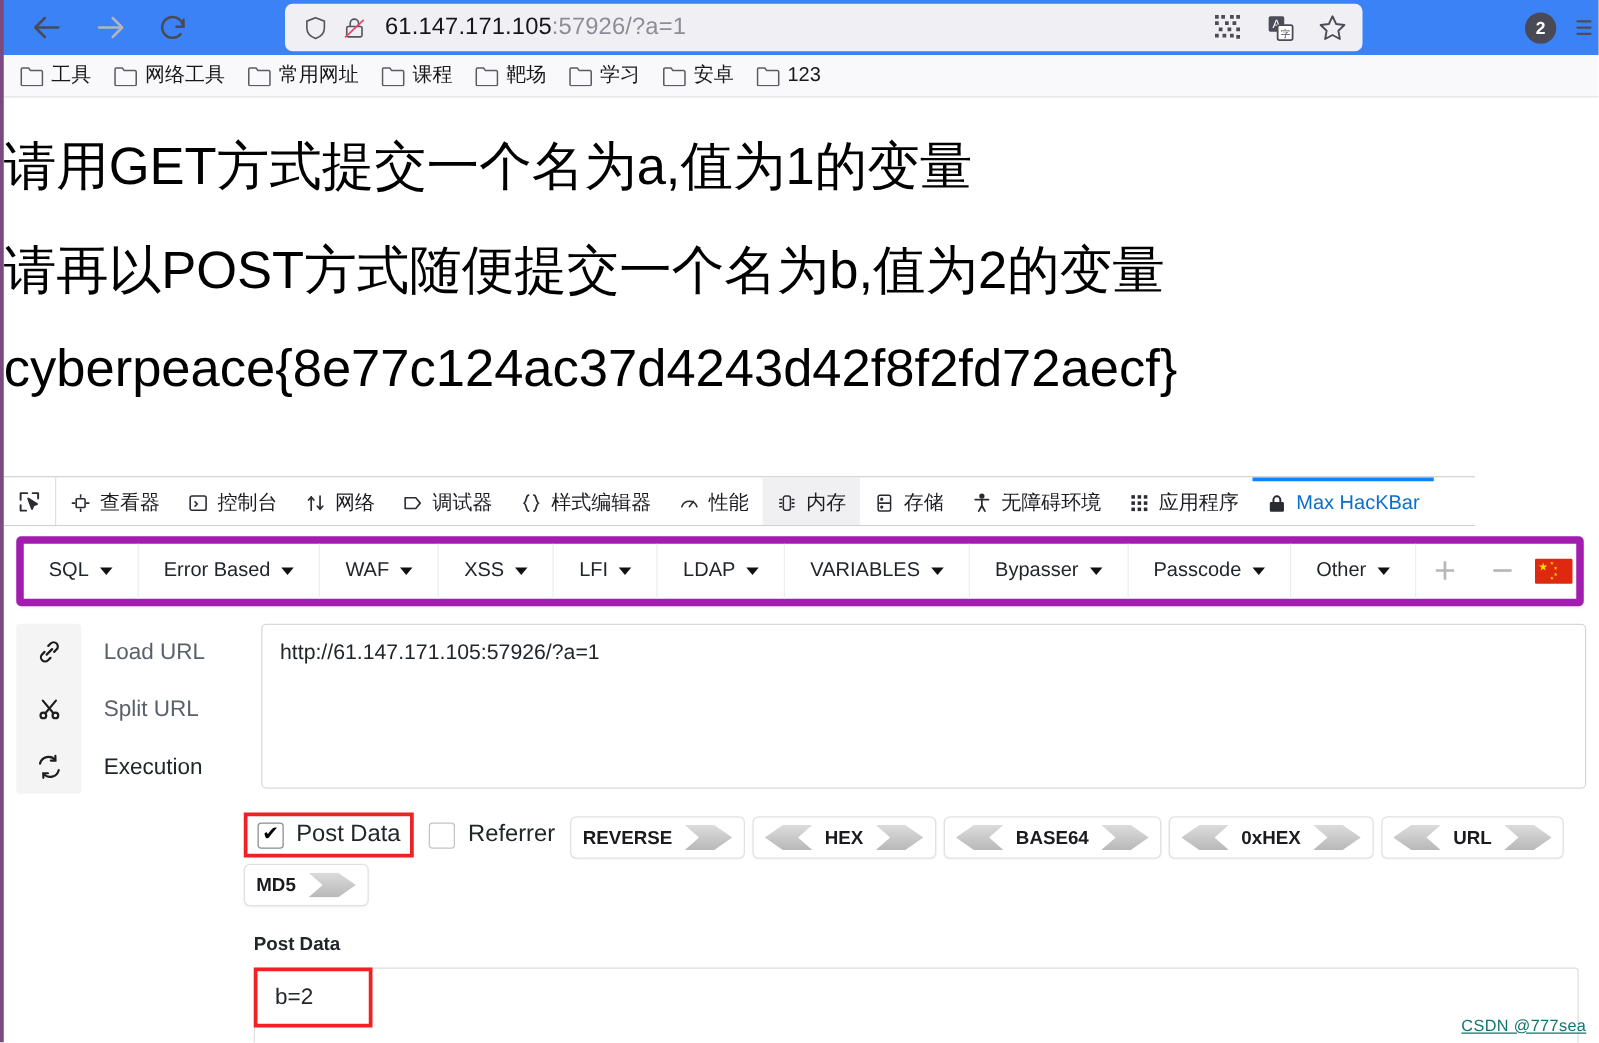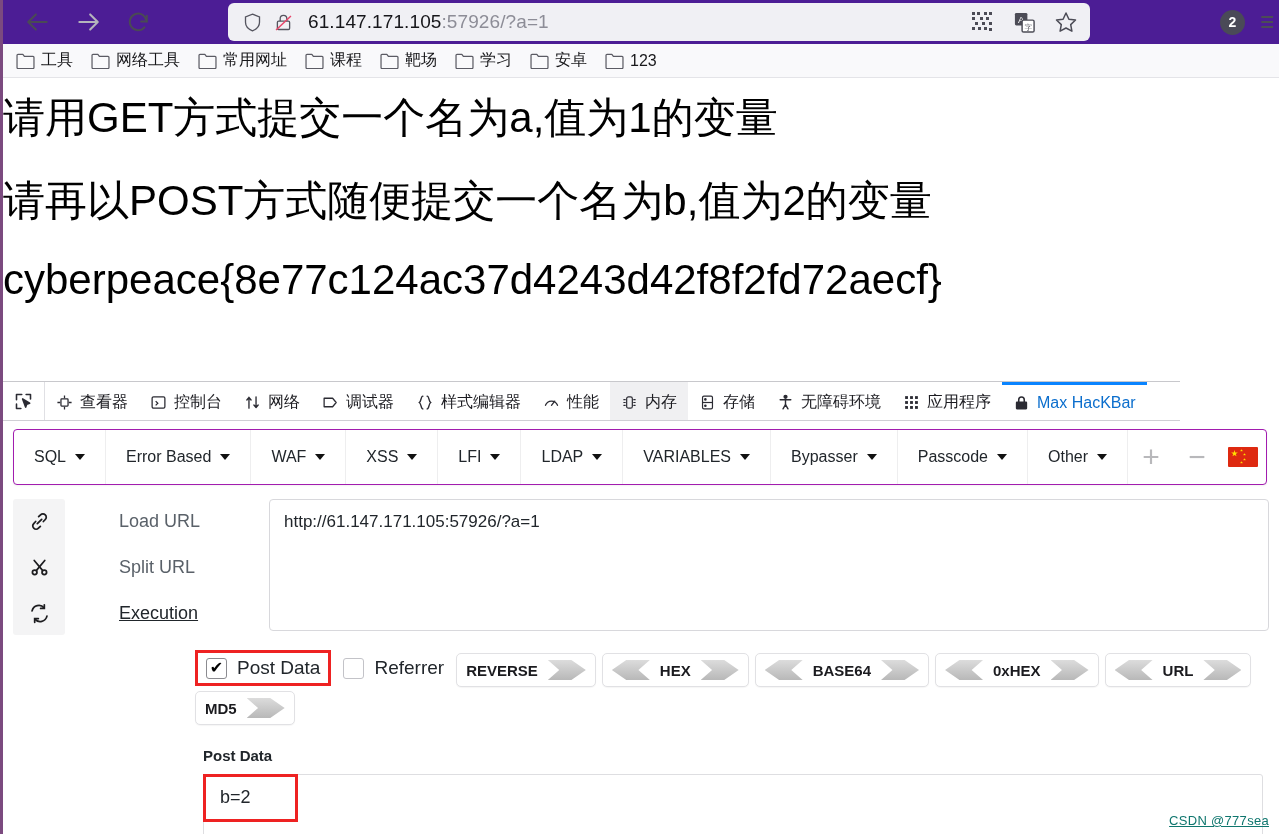--- a/index.html
+++ b/index.html
@@ -7,21 +7,21 @@
     width: 1279px; height: 834px;
     font-family: "Liberation Sans", "DejaVu Sans", sans-serif;
     background: #ffffff;
     overflow: hidden;
   }
   body { position: relative; }
 
   
   #browser-chrome {
     position: absolute; left: 0; top: 0; width: 1279px; height: 44px;
-    background: #4c1d95;
+    background: #3b82f6;
     display: flex; align-items: center;
   }
   .left-purple-edge {
     position: absolute; left: 0; top: 0; width: 3px; height: 834px;
     background: #7b4a7f; z-index: 50;
   }
   .nav-btn {
     width: 40px; height: 34px; display: flex; align-items: center; justify-content: center;
     color: #4a4a55; border-radius: 4px; cursor: pointer;
   }
@@ -68,21 +68,21 @@
   
   #page-content {
     position: absolute; left: 3px; top: 79px; width: 1276px; height: 302px;
     background: #fff; overflow: hidden;
   }
   .page-line {
     font-family: "Liberation Sans", "DejaVu Sans", sans-serif;
     font-size: 42px; color: #000; white-space: nowrap;
     padding-left: 0px;
   }
-  #page-line-1 { margin-top: 11px; }
+  #page-line-1 { margin-top: 26px; }
   #page-line-2 { margin-top: 27px; }
   #page-line-3 { margin-top: 27px; }
 
   
   #devtools {
     position: absolute; left: 3px; top: 381px; width: 1177px; height: 453px;
     background: #fff; border-top: 1px solid #c8c8cc;
   }
   #devtools-tabbar {
     height: 39px; display: flex; align-items: stretch;
@@ -104,21 +104,21 @@
   }
   .dt-tab.active .dt-label { color: #0b6ecd; }
 
   
   #hackbar {
     position: absolute; left: 0; top: 39px; width: 1276px; height: 414px;
     background: #fff; padding: 8px 10px 0 10px;
   }
   #hb-menu {
     display: flex; align-items: stretch; height: 56px;
-    background: #fff; border: 1px solid #a21caf; border-radius: 4px;
+    background: #fff; border: 6px solid #a21caf; border-radius: 4px;
     box-shadow: 0 1px 2px rgba(0,0,0,.05);
     width: 1254px;
   }
   .hb-menu-item {
     display: flex; align-items: center; justify-content: center; gap: 9px;
     padding: 0 20px; font-size: 16px; color: #21262b; cursor: pointer;
     border-right: 1px solid #eeeeef; white-space: nowrap;
   }
   .caret { width: 0; height: 0; border-left: 5px solid transparent; border-right: 5px solid transparent; border-top: 6px solid #111; }
   #hb-plus, #hb-minus {
@@ -136,35 +136,35 @@
     clip-path: polygon(50% 0%, 61% 35%, 98% 35%, 68% 57%, 79% 91%, 50% 70%, 21% 91%, 32% 57%, 2% 35%, 39% 35%);
   }
   .cn-flag .star-s { position: absolute; width: 3px; height: 3px; background: #ffde00;
     clip-path: polygon(50% 0%, 61% 35%, 98% 35%, 68% 57%, 79% 91%, 50% 70%, 21% 91%, 32% 57%, 2% 35%, 39% 35%); }
   .cn-flag .s1 { left: 12px; top: 2px; }
   .cn-flag .s2 { left: 15px; top: 6px; }
   .cn-flag .s3 { left: 15px; top: 11px; }
   .cn-flag .s4 { left: 12px; top: 14px; }
 
   
-  #hb-urlrow { display: flex; margin-top: 14px; gap: 36px; }
+  #hb-urlrow { display: flex; margin-top: 14px; }
   #hb-actions {
     width: 52px; background: #f4f4f5; border-radius: 3px;
     display: flex; flex-direction: column; align-items: center;
     padding: 10px 0; gap: 22px;
   }
   .hb-act-icon { color: #1d1d20; display: flex; align-items: center; justify-content: center; height: 24px; cursor: pointer; }
   #hb-action-labels {
     width: 130px; display: flex; flex-direction: column; padding: 10px 0; gap: 22px;
     align-items: flex-start; padding-left: 18px;
   }
   .hb-act-label { font-size: 18px; color: #5a6169; height: 24px; display:flex; align-items:center; cursor: pointer;}
-  .hb-act-label.dark { color: #21262b; text-decoration: underline; }
+  .hb-act-label.dark { color: #21262b; }
   #hb-url-input {
-    flex: 1; margin-left: 2px; height: 132px;
+    flex: 1; margin-left: 14px; height: 132px;
     border: 1px solid #d8d8dc; border-radius: 4px;
     font-size: 17px; color: #21262b; padding: 12px 14px;
     font-family: "Liberation Sans", "DejaVu Sans", sans-serif;
     resize: none; outline: none; background: #fff;
   }
 
   
   #hb-optrow {
     display: flex; align-items: center; flex-wrap: wrap; gap: 0px;
     margin-top: 14px; padding-left: 182px;

